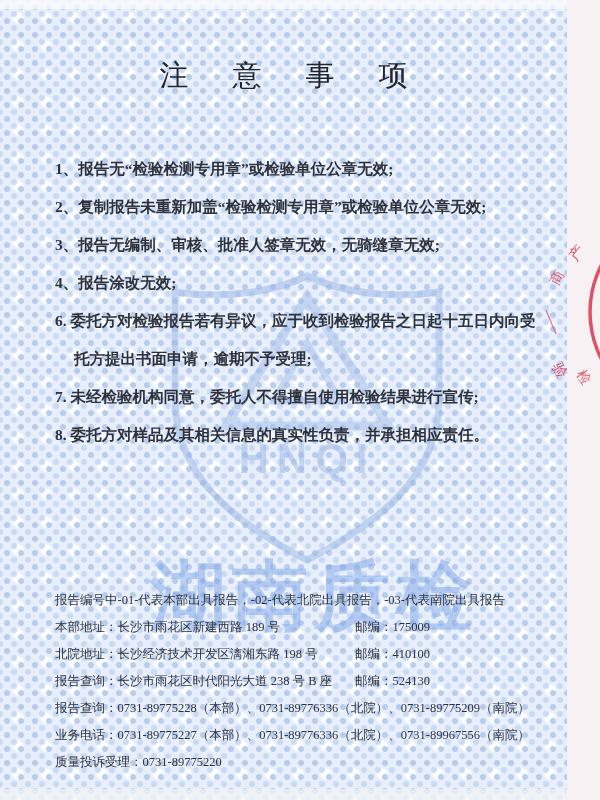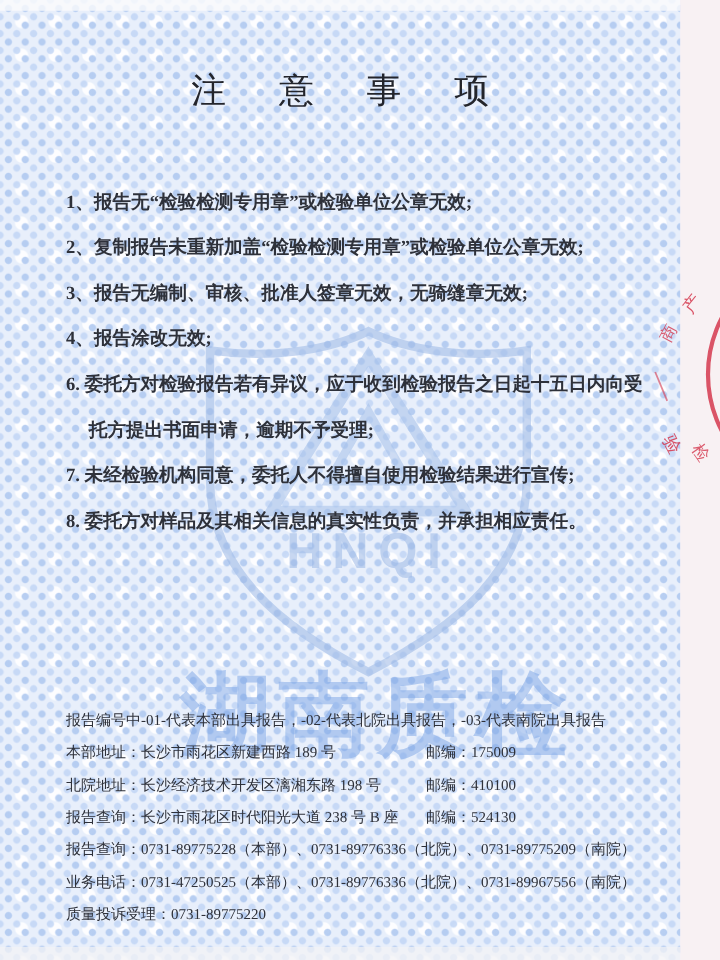--- a/index.html
+++ b/index.html
@@ -110,15 +110,15 @@
   <div class="addr-row">
     <span class="addr-main"><span>北院地址：</span><span>长沙经济技术开发区漓湘东路 198 号</span></span>
     <span>邮编：410100</span>
   </div>
   <div class="addr-row">
     <span class="addr-main"><span>报告查询：</span><span>长沙市雨花区时代阳光大道 238 号 B 座</span></span>
     <span>邮编：524130</span>
   </div>
 
   <div class="row"><span>报告查询：</span><span>0731-89775228（本部）、0731-89776336（北院）、0731-89775209（南院）</span></div>
-  <div class="row"><span>业务电话：</span><span>0731-47250525（本部）、0731-89776336（北院）、0731-89967556（南院）</span></div>
+  <div class="row"><span>业务电话：</span><span>0731-89775227（本部）、0731-89776336（北院）、0731-89967556（南院）</span></div>
   <div class="row"><span>质量投诉受理：</span><span>0731-89775220</span></div>
 </div>
 
 </body></html>

